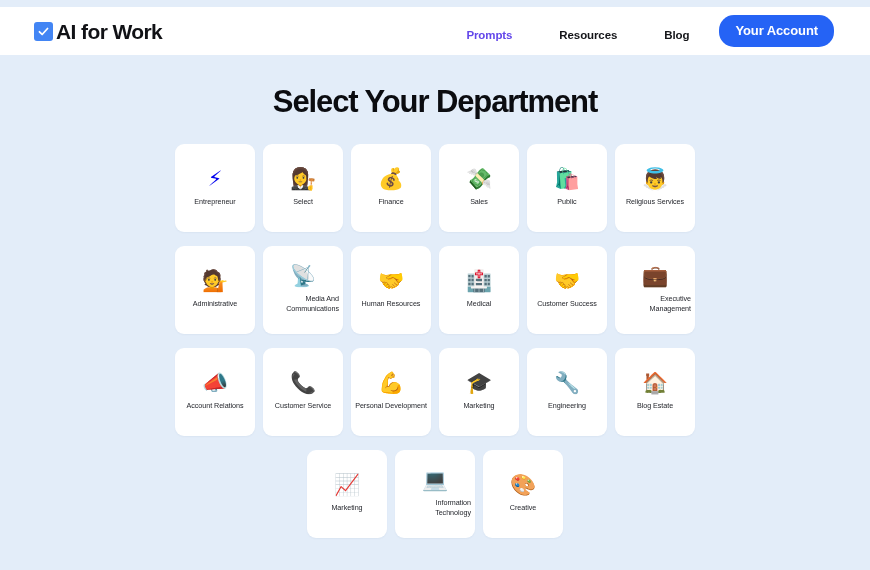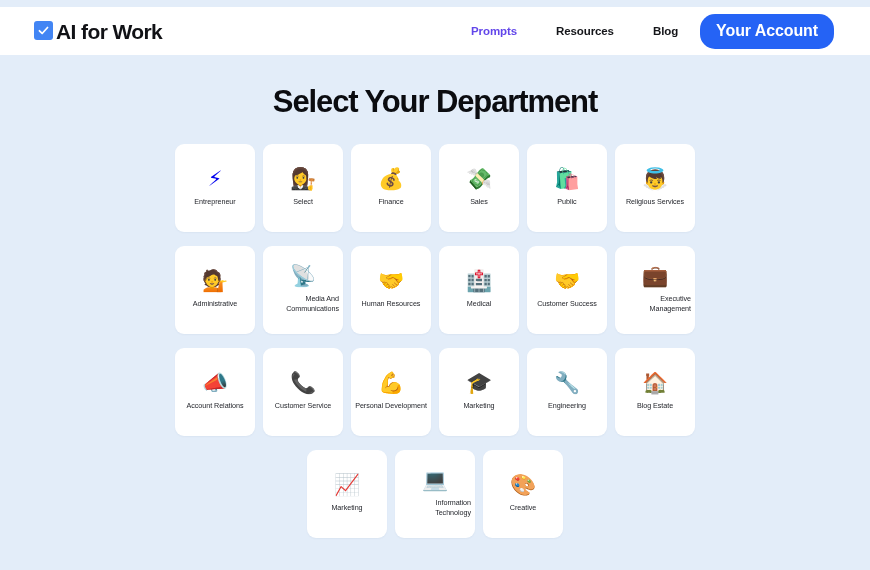--- a/index.html
+++ b/index.html
@@ -27,21 +27,21 @@
   .header {
     height: 48px;
     background: #ffffff;
     display: flex;
     align-items: center;
     padding: 0 36px 0 34px;
     position: relative;
   }
   .brand {
     display: flex;
-    align-items: flex-start;
+    align-items: center;
     gap: 3px;
     text-decoration: none;
     cursor: pointer;
   }
   .brand-check {
     width: 19px;
     height: 19px;
     border-radius: 3px;
     background: #4285f4;
     display: flex;
@@ -55,43 +55,43 @@
     font-weight: 700;
     letter-spacing: -0.6px;
     color: #111216;
     line-height: 1;
     white-space: nowrap;
   }
 
   .nav {
     margin-left: auto;
     display: flex;
-    align-items: center;
-    gap: 0;
+    align-items: flex-end;
+    gap: 8px;
   }
   .nav-link {
     font-size: 11.5px;
     font-weight: 700;
     color: #141519;
     text-decoration: none;
     padding: 6px 0;
     margin-right: 39px;
     white-space: nowrap;
     cursor: pointer;
     letter-spacing: -0.1px;
   }
   .nav-link.active { color: #6246ea; }
   .nav-link:last-of-type { margin-right: 22px; }
 
   .account-btn {
     background: #2563f5;
     color: #ffffff;
     border: none;
     border-radius: 15px;
-    font-size: 16px;
+    font-size: 13px;
     font-weight: 700;
     letter-spacing: -0.1px;
     padding: 9px 16px 10px;
     cursor: pointer;
     white-space: nowrap;
     font-family: inherit;
     line-height: 1;
   }
 
   

